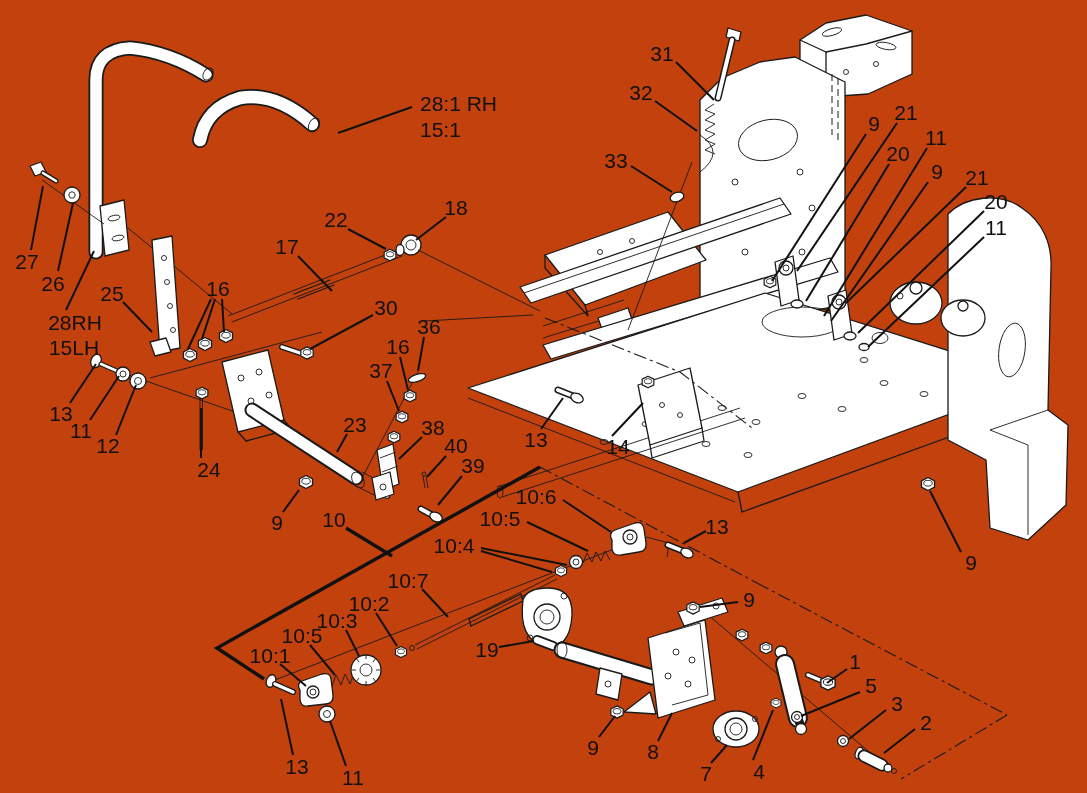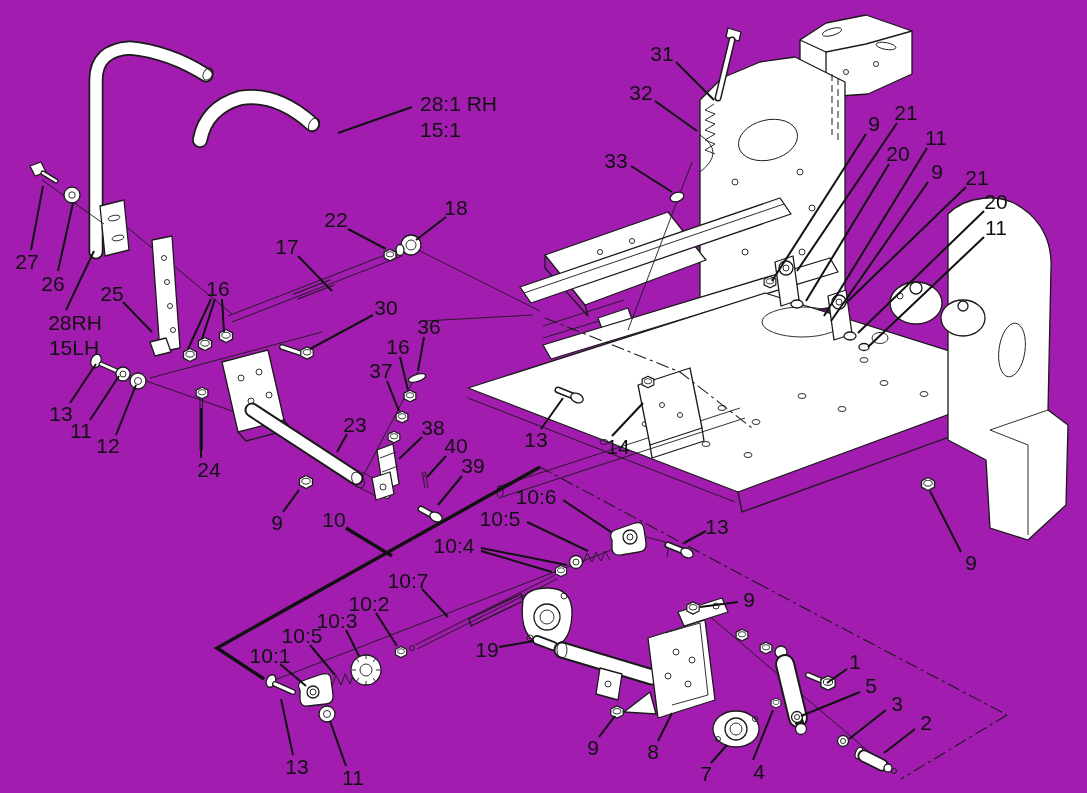--- a/index.html
+++ b/index.html
@@ -1,16 +1,16 @@
 <!DOCTYPE html>
 <html><head>
 <meta charset="utf-8">
 <style>
   html,body{margin:0;padding:0;background:#fff;}
-  .stage{position:relative;width:1087px;height:793px;background:#a21caf;overflow:hidden;
+  .stage{position:relative;width:1087px;height:793px;background:#c2410c;overflow:hidden;
          font-family:"Liberation Sans",sans-serif;}
   svg{position:absolute;left:0;top:0;}
   .ln{fill:none;stroke:#1a1a1a;stroke-width:1.3;stroke-linejoin:round;stroke-linecap:round;}
   .fw{fill:#fff;stroke:#1a1a1a;stroke-width:1.3;stroke-linejoin:round;}
   .thin{fill:none;stroke:#1a1a1a;stroke-width:0.9;}
   .dashdot{fill:none;stroke:#1a1a1a;stroke-width:1.1;stroke-dasharray:13 4 3 4;}
   .dash{fill:none;stroke:#1a1a1a;stroke-width:1;stroke-dasharray:7 4;}
   .tubeo{fill:none;stroke:#1a1a1a;stroke-linecap:round;}
   .tubei{fill:none;stroke:#fff;stroke-linecap:round;}
   .boundary{fill:none;stroke:#111;stroke-width:3.4;stroke-linejoin:miter;}

